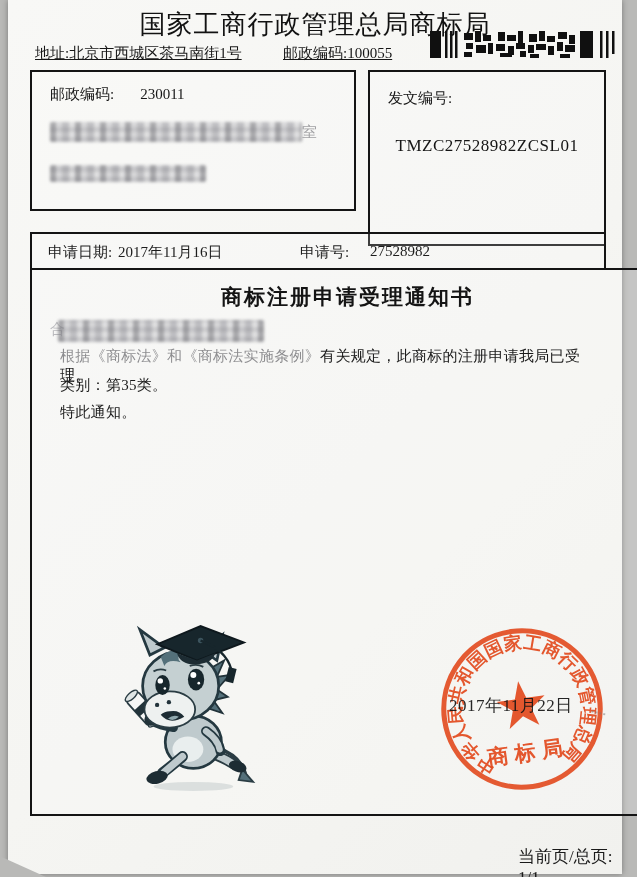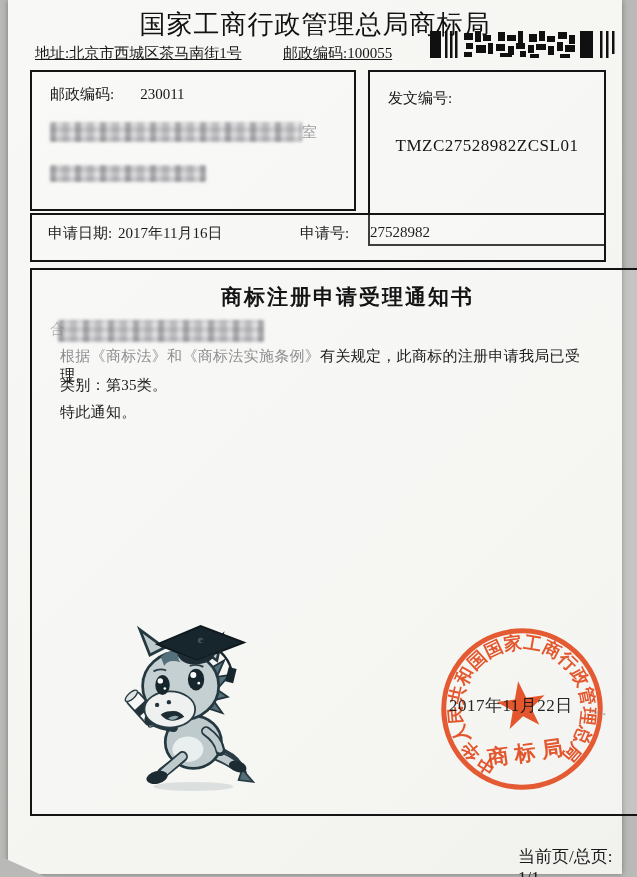--- a/index.html
+++ b/index.html
@@ -42,21 +42,21 @@
   .redact {
     background:
       repeating-linear-gradient(90deg, rgba(118,118,124,.55) 0 6px, rgba(188,188,193,.38) 6px 12px, rgba(148,148,154,.5) 12px 19px, rgba(206,206,209,.32) 19px 25px),
       repeating-linear-gradient(0deg, rgba(138,138,144,.42) 0 5px, rgba(198,198,201,.3) 5px 10px);
     filter:blur(1.6px);
     border-radius:2px;
   }
   .redact-suffix { font-size:15px; color:#8a8a8e; opacity:.8; }
   .docnum-label { left:18px; top:17px; }
   .docnum-value { left:0; right:0; top:64px; text-align:center; font-size:17px; letter-spacing:.5px; color:#151515; }
-  .datebar { left:30px; top:213px; width:576px; height:49px;text-align:right; }
+  .datebar { left:30px; top:232px; width:576px; height:38px;text-align:right; }
   .datebar span { position:absolute; top:9px; font-size:15px; }
   .d-label { left:16px; }  .d-value { left:86px; }
   .n-label { left:268px; } .n-value { left:338px; }
   .main-box { left:30px; top:268px; width:635px; height:548px; }
   .notice-title {
     left:0; right:0; top:13px; text-align:center;
     font-size:21px; font-weight:bold; letter-spacing:2px; color:#141414;
   }
   .applicant-redact { left:26px; top:50px; width:206px; height:22px; }
   .applicant-hint { left:18px; top:50px; font-size:15px; color:#9a9aa0; opacity:.65; }

